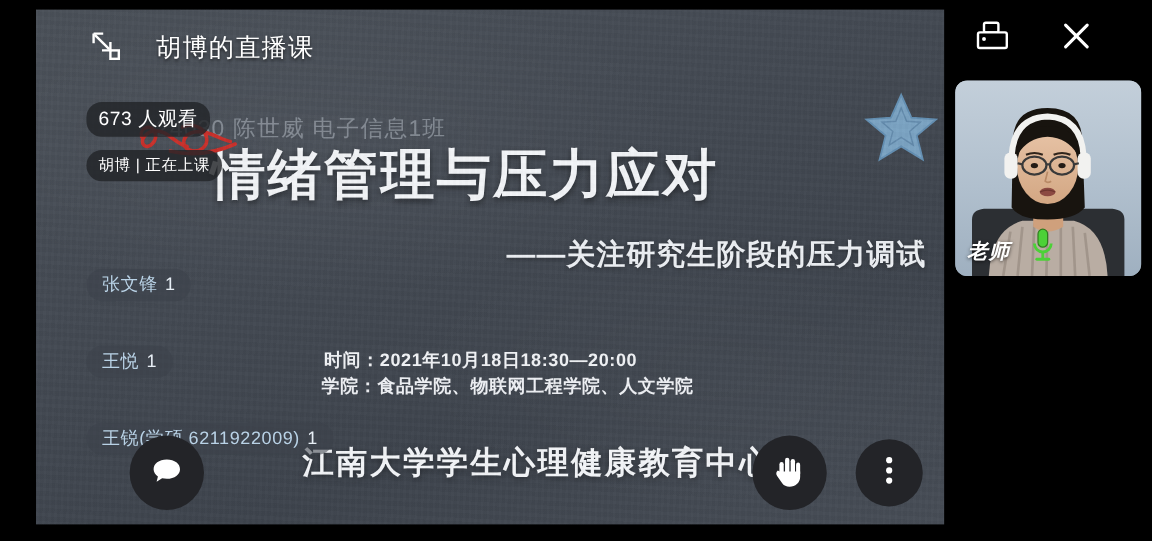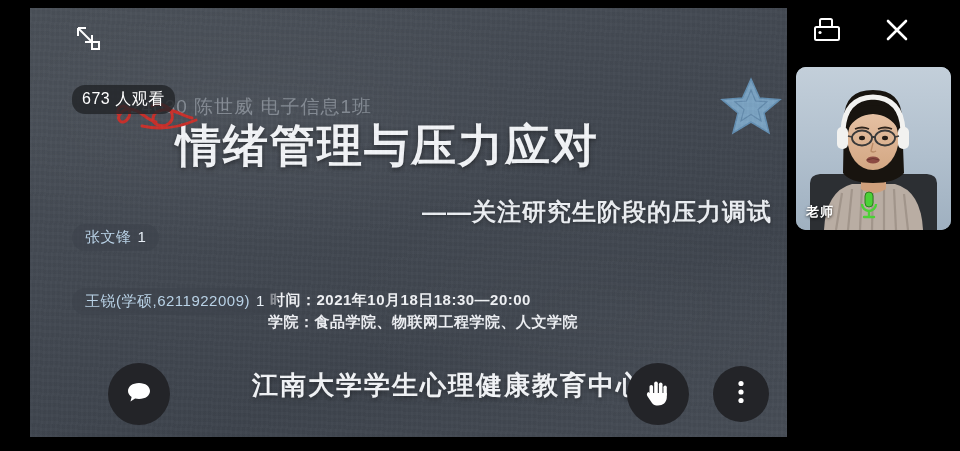--- a/index.html
+++ b/index.html
@@ -124,22 +124,22 @@
   #btn-close{ left:92px; top:14px; width:36px; height:36px; }
 
   .video-card{
     position:absolute; left:9px; top:67px; width:155px; height:163px;
     border-radius:10px; overflow:hidden;
     background:linear-gradient(175deg,#b9c7d4 0%,#aab9c8 40%,#9fb0c0 100%);
   }
   .v-person{ position:absolute; left:0; bottom:0; width:100%; height:100%; }
   .v-label{
     position:absolute; left:10px; bottom:9px; z-index:4;
-    color:#fff; font-size:13px; font-weight:bold;
-    text-shadow:0 1px 3px rgba(0,0,0,.75); letter-spacing:1px;
+    color:#fff; font-size:17px; font-weight:bold;
+    text-shadow:0 1px 3px rgba(0,0,0,.75); letter-spacing:1px;font-style:italic;
   }
   .v-mic{ position:absolute; left:62px; bottom:6px; z-index:4; }
 </style>
 </head>
 <body>
 
 <div id="app">
 
   <div class="stage">
 
@@ -171,36 +171,41 @@
     <div class="hdr">
       <div class="hdr-icon">
         <svg width="26" height="26" viewBox="0 0 26 26">
           <path d="M2,2 L2,10" stroke="#fff" stroke-width="2" fill="none"></path>
           <path d="M2,2 L10,2" stroke="#fff" stroke-width="2" fill="none"></path>
           <path d="M3,3 L15,15" stroke="#fff" stroke-width="2" fill="none"></path>
           <path d="M9,16 L16,16 L16,9" stroke="#fff" stroke-width="2" fill="none"></path>
           <rect x="16" y="16" width="7" height="7" stroke="#fff" stroke-width="2" fill="none"></rect>
         </svg>
       </div>
+      <div class="hdr-title">胡博的直播课</div>
     </div>
 
     <div class="viewers">673 人观看</div>
 
     <div class="chat-list">
       <div class="chat-row">
           <span class="chat-item" style="visibility:hidden"><span>24030 陈世威 电子信息1班</span></span>
         </div>
       <div class="chat-row">
           <span class="chat-item"><span>张文锋</span><span class="cnt">1</span></span>
         </div>
       <div class="chat-row">
+          <span class="chat-item"><span>王悦</span><span class="cnt">1</span></span>
+        </div>
+      <div class="chat-row">
           <span class="chat-item"><span>王锐(学硕,6211922009)</span><span class="cnt">1</span></span>
         </div>
     </div>
 
+    <div class="teacher-status">胡博 | 正在上课</div>
 
     <div class="ctrl" id="btn-chat">
       <span>
         <svg width="28" height="28" viewBox="0 0 28 28">
           <path d="M14,5 C20.6,5 25,8.6 25,13 C25,17.4 20.6,21 14,21 C12.6,21 11.3,20.85 10.1,20.6
                    L5.5,23.5 L6.6,19 C4.4,17.5 3,15.4 3,13 C3,8.6 7.4,5 14,5 Z" fill="#ffffff"></path>
         </svg>
       </span>
     </div>
 

